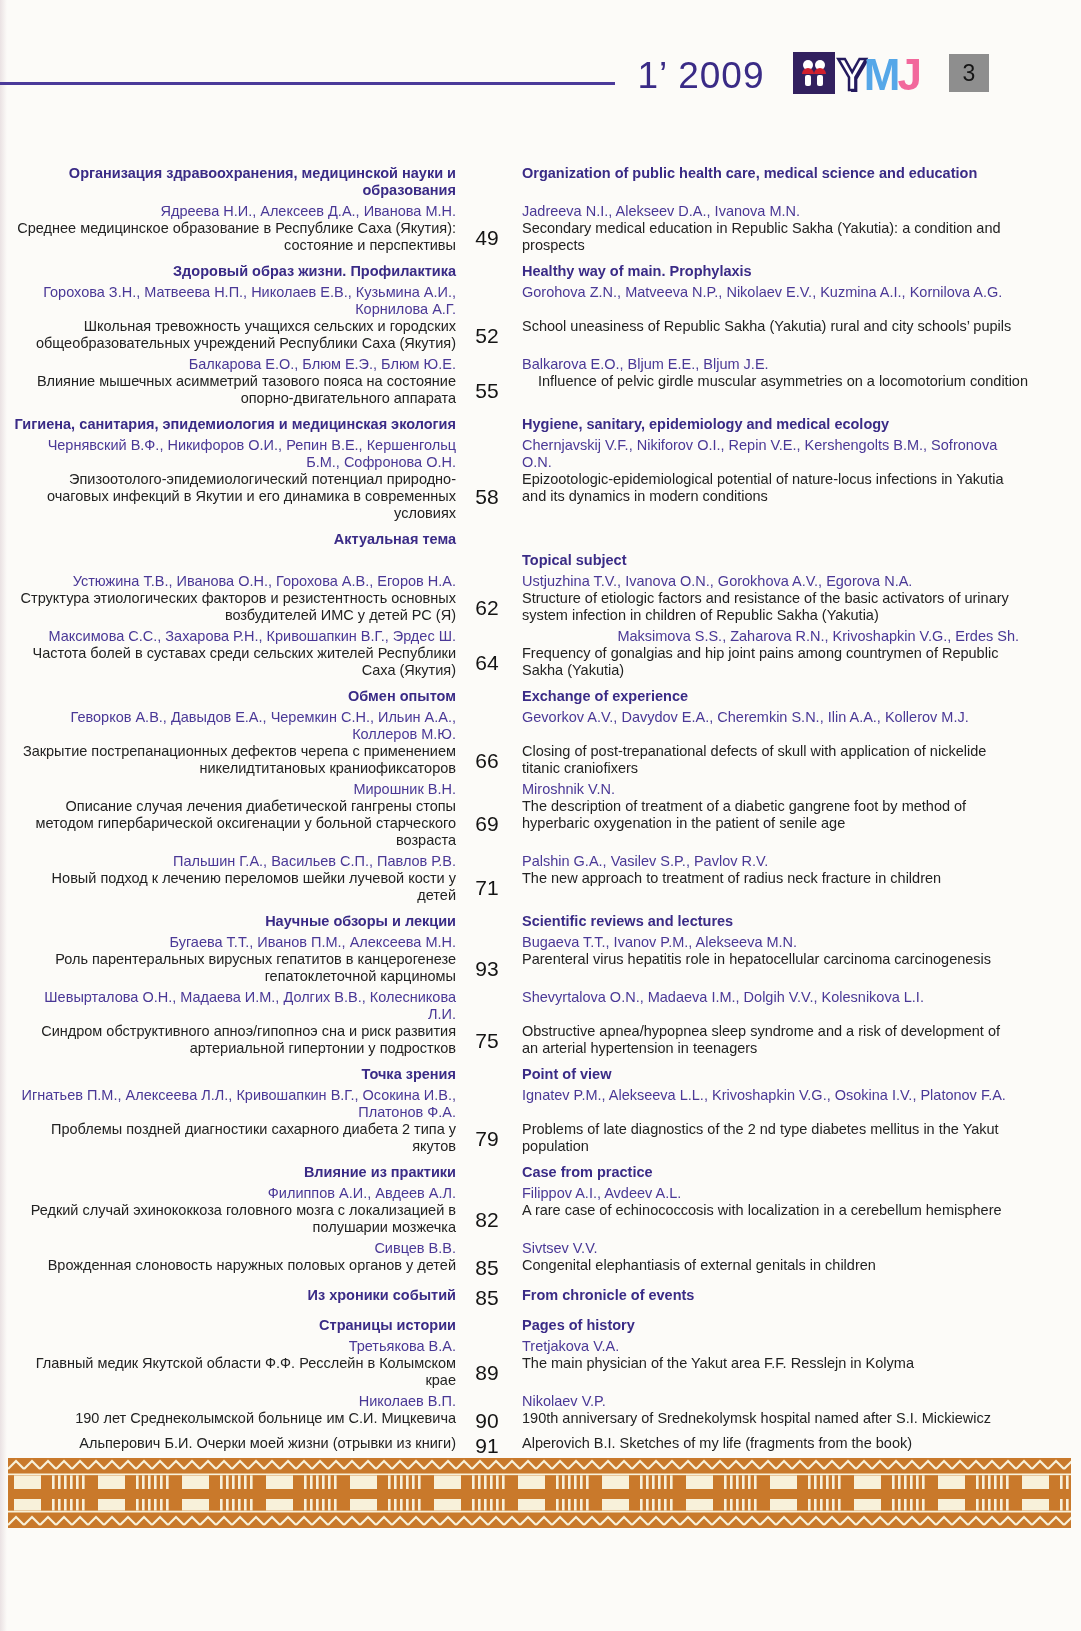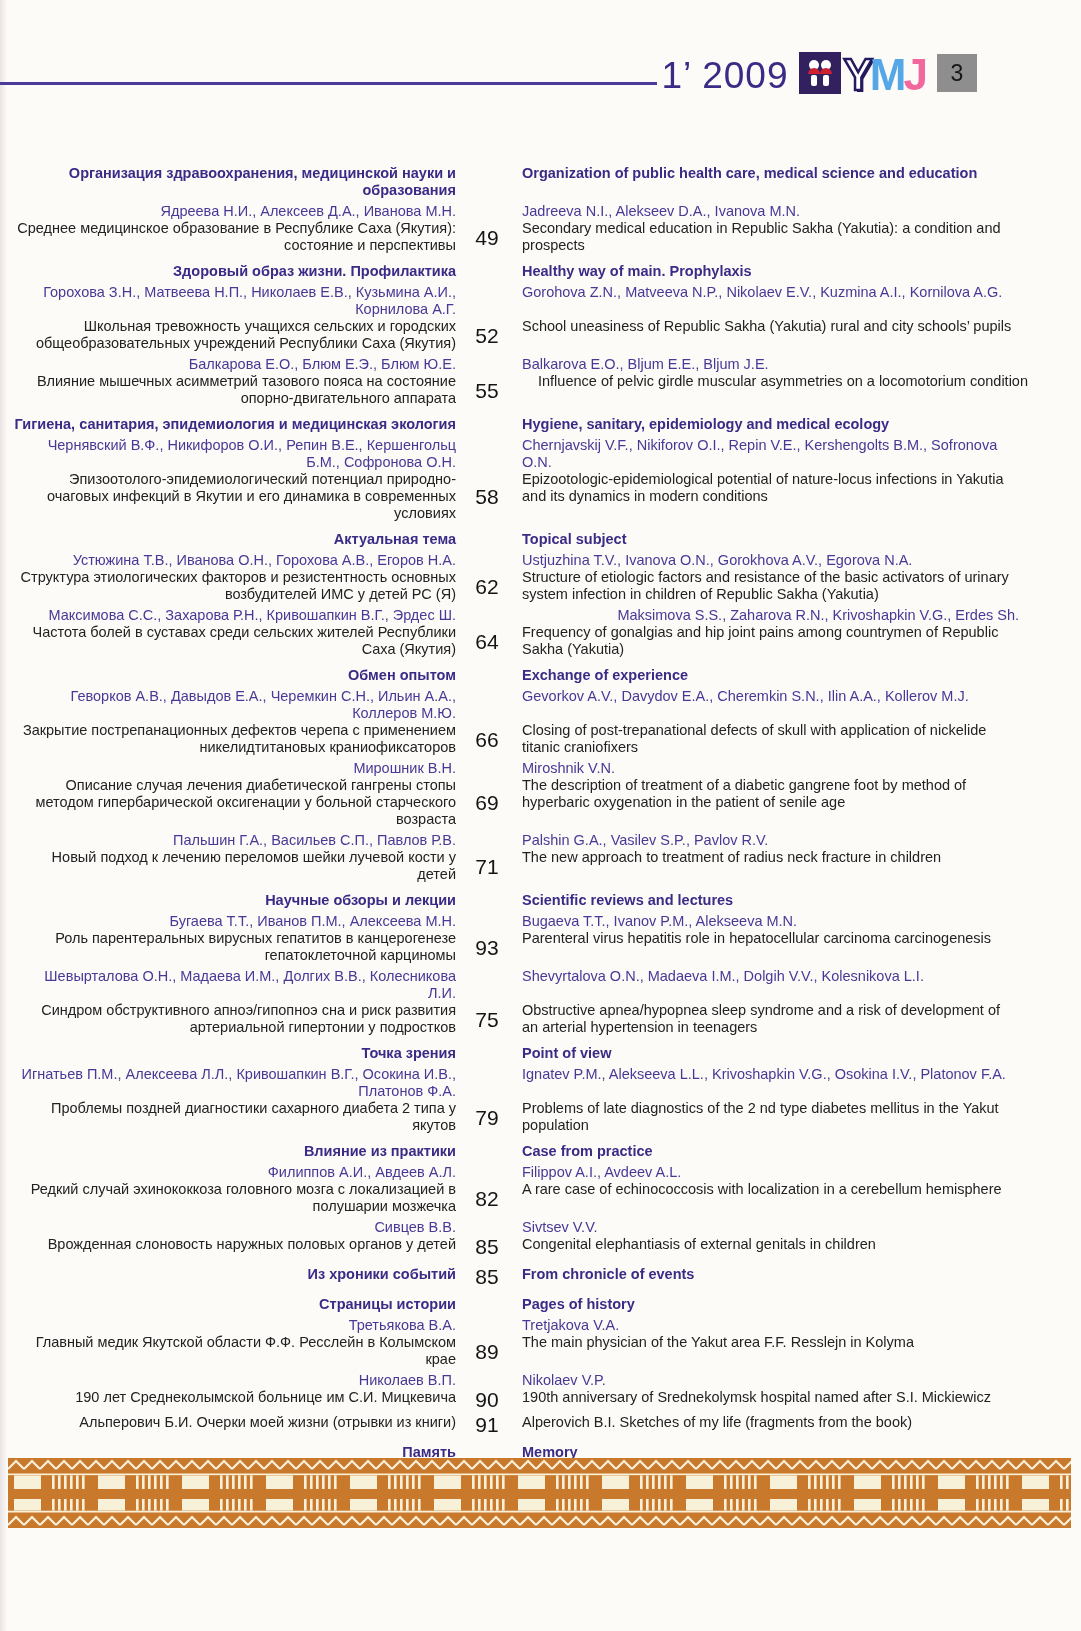--- a/index.html
+++ b/index.html
@@ -13,21 +13,21 @@
   *{box-sizing:border-box;}
   html,body{margin:0;padding:0;}
   body{
     width:1081px;height:1631px;position:relative;overflow:hidden;
     background:#fcfbf8;
     font-family:"Liberation Sans", sans-serif;
   }
   .page-edge{position:absolute;left:0;top:0;width:7px;height:100%;
     background:linear-gradient(to right,#eae2e3,#fcfbf8);}
   
-  .header{position:absolute;top:52px;left:0;right:104px;display:flex;align-items:flex-end;gap:4px;text-align:right;}
+  .header{position:absolute;top:52px;left:0;right:92px;display:flex;align-items:flex-end;gap:22px;text-align:right;}
   .header-rule{flex:1;height:3px;background:var(--rule);margin-bottom:9px;}
   .issue{font-size:37px;line-height:1;color:var(--heading);font-weight:500;letter-spacing:1px;white-space:nowrap;}
   .logo{display:flex;align-items:flex-end;margin-left:6px;}
   .emblem{width:42px;height:42px;background:#32205f;display:inline-flex;align-items:center;justify-content:center;}
   .logo-letters{display:flex;align-items:flex-end;margin-left:3px;}
   .logo-letters span{font-size:44px;line-height:38px;font-weight:800;letter-spacing:-3px;}
   .ly{color:#ffffff;-webkit-text-stroke:2.5px #241a5e;text-shadow:2px 2px 0 #241a5e;}
   .lm{color:#55a7e8;}
   .lj{color:#f2689c;}
   .pagebox{width:40px;height:38px;background:#8e8e8e;display:flex;align-items:center;justify-content:center;margin-left:8px;margin-bottom:2px;}
@@ -120,21 +120,21 @@
       <div class="row art">
         <div class="c ru au" style="grid-area: 1 / 1;">Чернявский В.Ф., Никифоров О.И., Репин В.Е., Кершенгольц Б.М., Софронова О.Н.</div>
         <div class="c en au" style="grid-area: 1 / 3;">Chernjavskij V.F., Nikiforov O.I., Repin V.E., Kershengolts B.M., Sofronova O.N.</div>
         <div class="c ru ti" style="grid-area: 2 / 1;">Эпизоотолого-эпидемиологический потенциал природно-очаговых инфекций в Якутии и его динамика в современных условиях</div>
         <div class="c num" style="grid-area: 2 / 2;">58</div>
         <div class="c en ti" style="grid-area: 2 / 3;">Epizootologic-epidemiological potential of nature-locus infections in Yakutia and its dynamics in modern conditions</div>
       </div>
       <div class="row sec">
         <div class="c ru h" style="grid-column: 1;">Актуальная тема</div>
         <div class="c num" style="grid-column: 2;"></div>
-        <div class="c en h" style="grid-column: 3;">Topical subject</div>
+        <div class="c en h" style="grid-column: 3; margin-top: 21px;">Topical subject</div>
       </div>
       <div class="row art">
         <div class="c ru au" style="grid-area: 1 / 1;">Устюжина Т.В., Иванова О.Н., Горохова А.В., Егоров Н.А.</div>
         <div class="c en au" style="grid-area: 1 / 3;">Ustjuzhina T.V., Ivanova O.N., Gorokhova A.V., Egorova N.A.</div>
         <div class="c ru ti" style="grid-area: 2 / 1;">Структура этиологических факторов и резистентность основных возбудителей ИМС у детей РС (Я)</div>
         <div class="c num" style="grid-area: 2 / 2;">62</div>
         <div class="c en ti" style="grid-area: 2 / 3;">Structure of etiologic factors and resistance of the basic activators of urinary system infection in children of Republic Sakha (Yakutia)</div>
       </div>
       <div class="row art">
         <div class="c ru au" style="grid-area: 1 / 1;">Максимова С.С., Захарова Р.Н., Кривошапкин В.Г., Эрдес Ш.</div>

